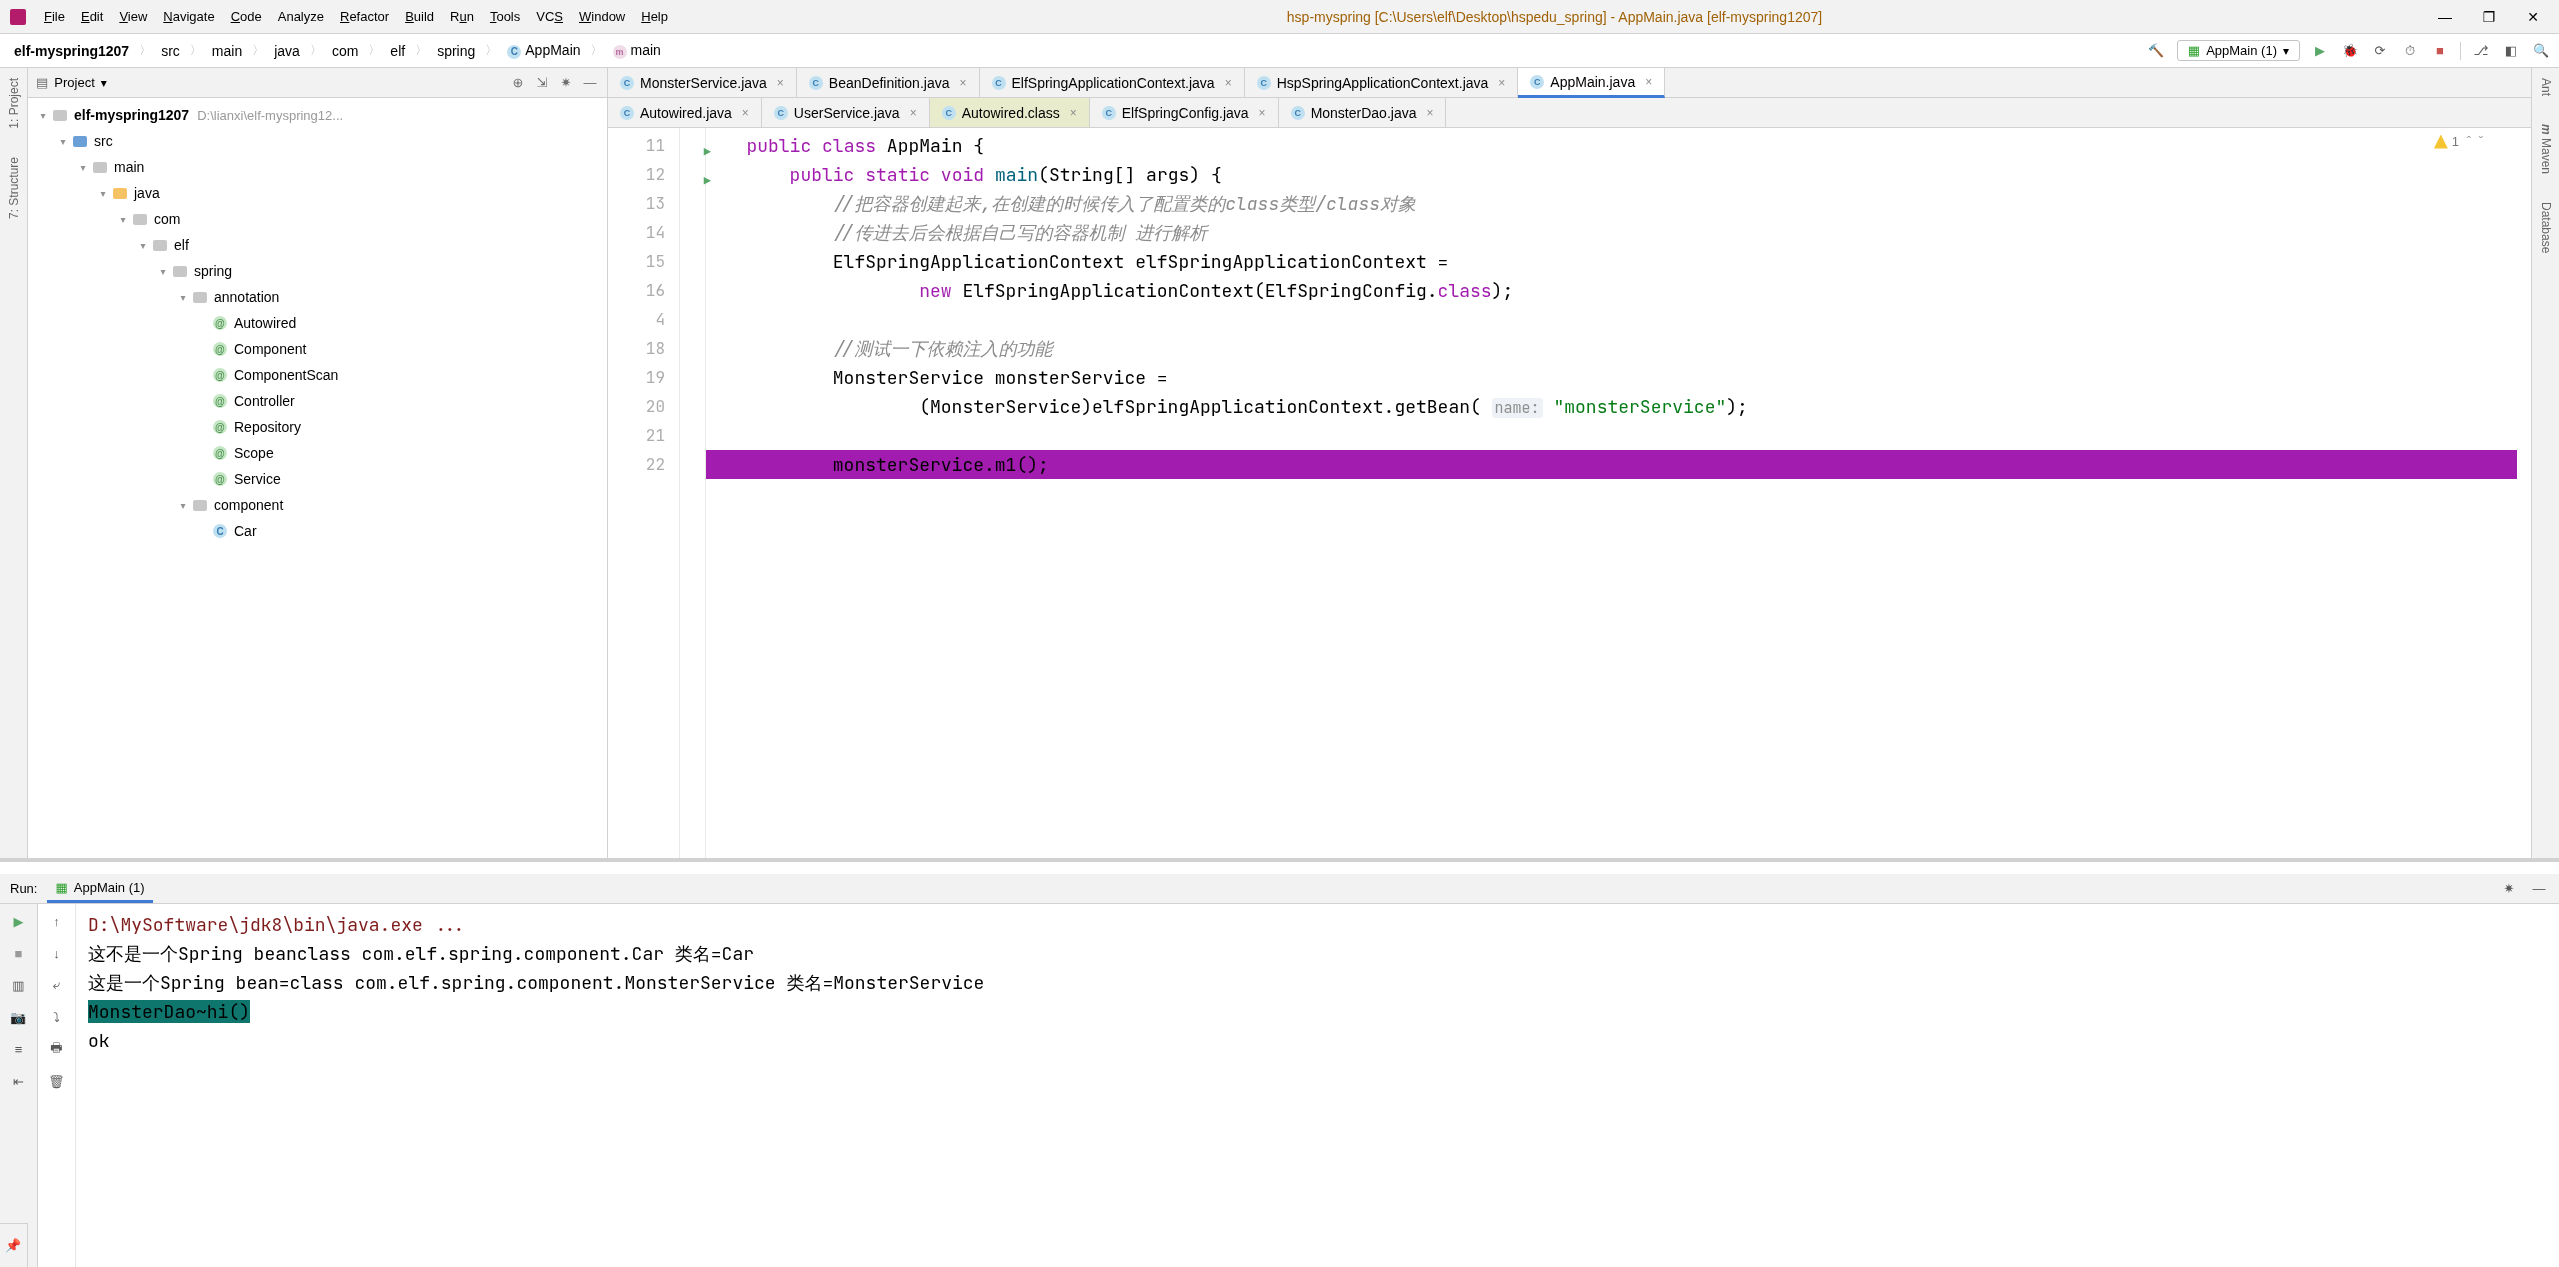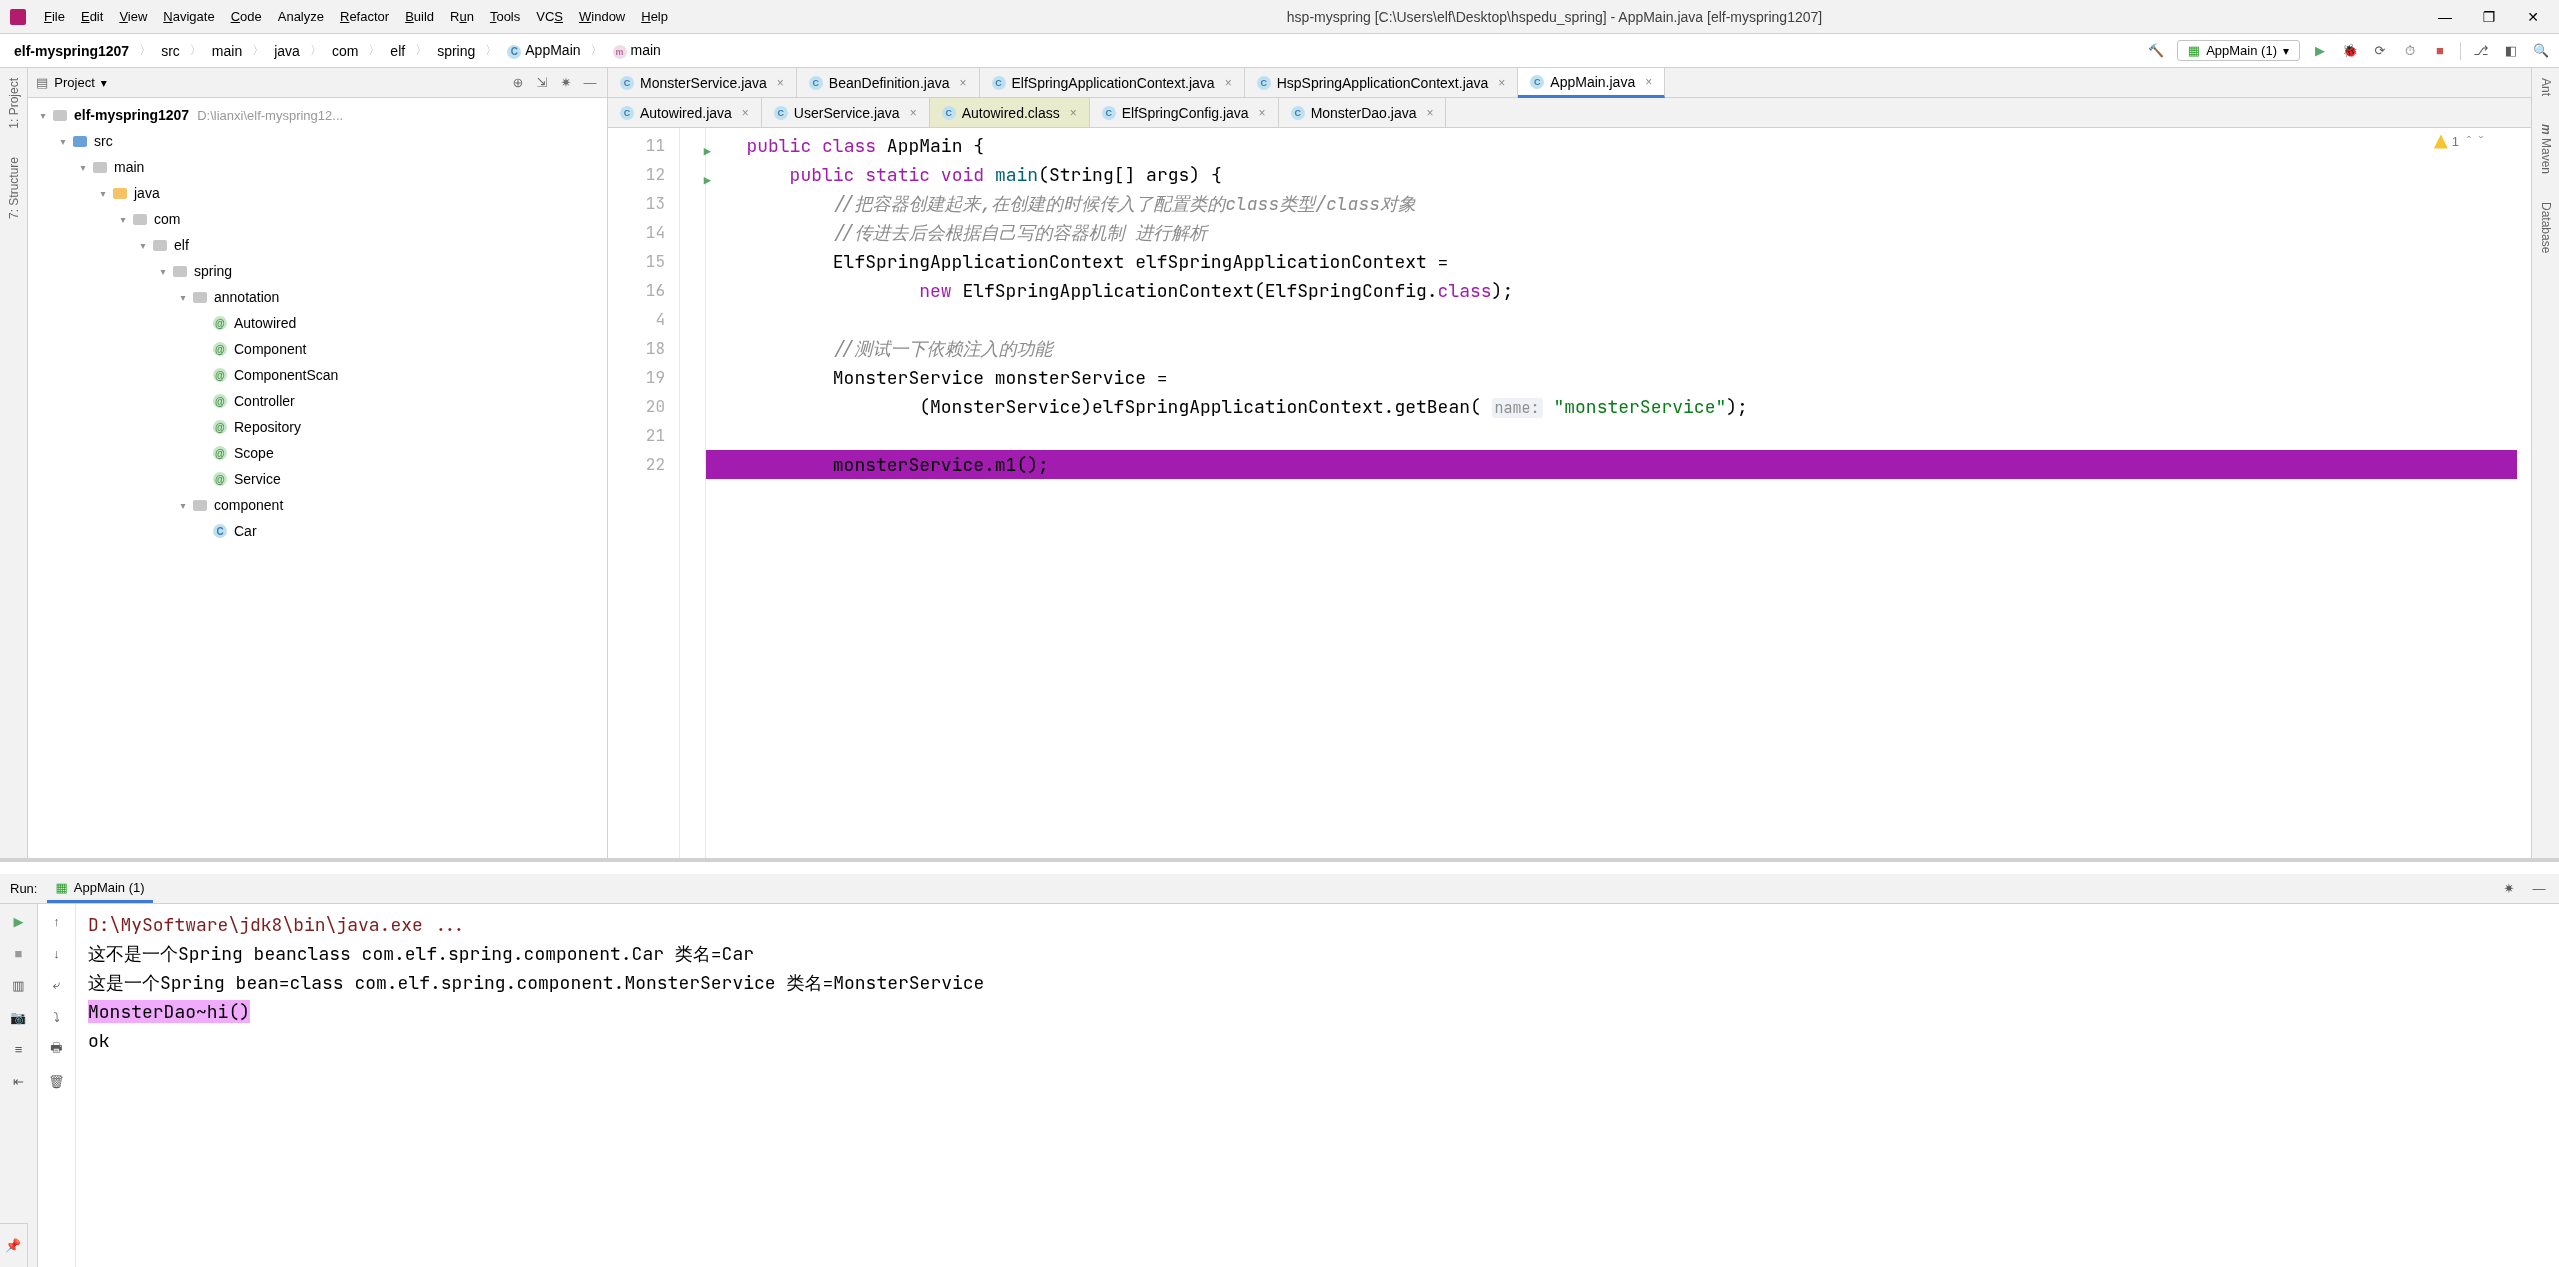--- a/index.html
+++ b/index.html
@@ -3,21 +3,21 @@
 <meta charset="utf-8">
 <style>
   * { box-sizing: border-box; margin: 0; padding: 0; }
   body { font-family: "Segoe UI", Arial, sans-serif; font-size: 13px; color: #000; background: #fff; width: 2559px; height: 1267px; overflow: hidden; display:flex; flex-direction:column; }
 
   
   .menu-bar { display:flex; align-items:center; height: 34px; background:#f2f2f2; border-bottom:1px solid #d1d1d1; padding: 0 6px; }
   .menu-bar .app-icon { width:16px; height:16px; margin:0 10px 0 4px; background:#b31b6b; border-radius:2px; }
   .menu-bar .menu-item { padding: 4px 8px; cursor:default; }
   .menu-bar .menu-item u { text-decoration: underline; }
-  .menu-bar .title-center { flex:1; text-align:center; color:#404040; font-size:14px; padding:0 20px; white-space:nowrap; overflow:hidden; text-overflow:ellipsis;}
+  .menu-bar .title-center { flex:1; text-align:center; color:#a16207; font-size:14px; padding:0 20px; white-space:nowrap; overflow:hidden; text-overflow:ellipsis;}
   .menu-bar .win-controls { display:flex; gap: 20px; margin-left:auto; padding-right:8px; }
   .win-btn { width:24px; height:24px; display:flex; align-items:center; justify-content:center; color:#000; cursor:default; font-size:14px;}
 
   
   .nav-bar { display:flex; align-items:center; height: 34px; background:#fff; border-bottom:1px solid #d1d1d1; padding: 0 8px; }
   .breadcrumbs { display:flex; align-items:center; gap: 4px; font-size:14px;}
   .crumb { padding: 2px 6px; cursor:default;}
   .crumb.bold { font-weight:bold; }
   .crumb-sep { color:#b0b0b0; font-size: 12px;}
   .nav-tools { margin-left:auto; display:flex; align-items:center; gap: 10px;}
@@ -83,21 +83,21 @@
   .run-header { height: 30px; background:#f2f2f2; border-bottom:1px solid #d1d1d1; display:flex; align-items:center; padding:0 10px; gap:10px;margin-top:12px;}
   .run-header .title { font-size:13px; }
   .run-header .tab-like { display:flex; align-items:center; gap:6px; padding:2px 8px; border-bottom:3px solid #3f7ad6; height:100%;}
   .run-header .right-tools { margin-left:auto; display:flex; gap:10px;}
   .run-body { flex:1; display:flex; min-height:0;}
   .run-side { width: 38px; background:#f2f2f2; border-right:1px solid #d1d1d1; display:flex; flex-direction:column; align-items:center; padding-top:6px; gap:10px;}
   .run-side2 { width: 38px; background:#fff; border-right:1px solid #e6e6e6; display:flex; flex-direction:column; align-items:center; padding-top:6px; gap:10px;}
   .run-side .icon-btn, .run-side2 .icon-btn { width:22px; height:22px;}
   .console { flex:1; font-family:"JetBrains Mono","Consolas",monospace; font-size:18px; line-height:29px; padding:6px 12px; overflow:hidden;}
   .console .cmd { color:#7f1d1d; }
-  .console .sel { background:#f0abfc;}
+  .console .sel { background:#0f766e;}
   .tiny-ic{font-size:12px;}
 
   .pin-col { position:absolute; left:0; bottom:0; width:28px; height: 44px; background:#f2f2f2; border-top:1px solid #d1d1d1; border-right:1px solid #d1d1d1; display:flex; align-items:center; justify-content:center;}
 
   .flex-row-page { display:flex; flex-direction:column; height:100%;}
 </style>
 </head>
 <body>
 
 <div class="flex-row-page">

